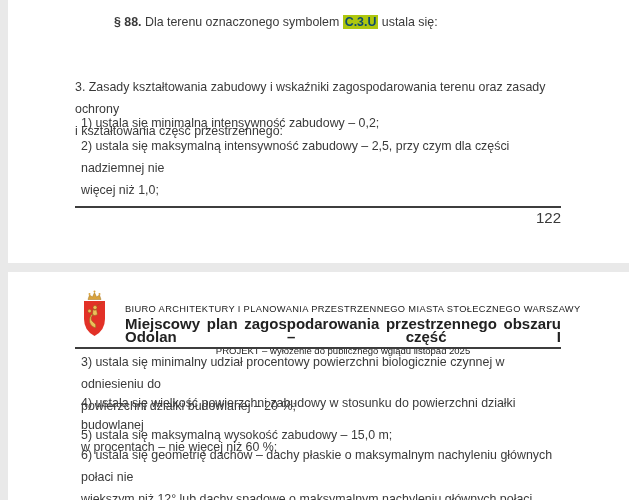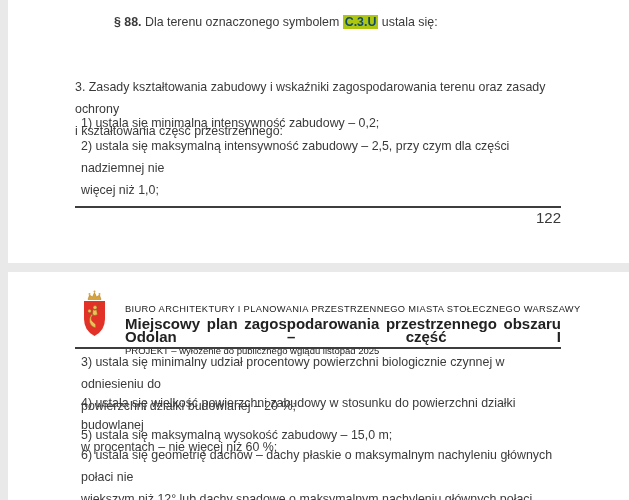--- a/index.html
+++ b/index.html
@@ -48,21 +48,21 @@
 
   .hdr {
     position:absolute; left:117px; top:31px; width:436px;
     color:#222; line-height:13.5px;
   }
   .hdr-line1 { font-size:9.3px; letter-spacing:.35px; white-space:nowrap; }
   .hdr-line2 {
     font-size:15px; font-weight:bold;
     text-align:justify; text-align-last:justify;
   }
-  .hdr-line3 { font-size:9.5px; text-align:left; }
+  .hdr-line3 { font-size:9.5px; text-align:center; }
 </style>
 </head>
 <body>
 
 <div class="viewer">
 
   <div class="page page-1">
 
     <div class="bodytext" style="top:11px">
       <span class="b">§ 88.</span><span> Dla terenu oznaczonego symbolem </span><span class="hl">C.3.U</span><span> ustala się:</span>

